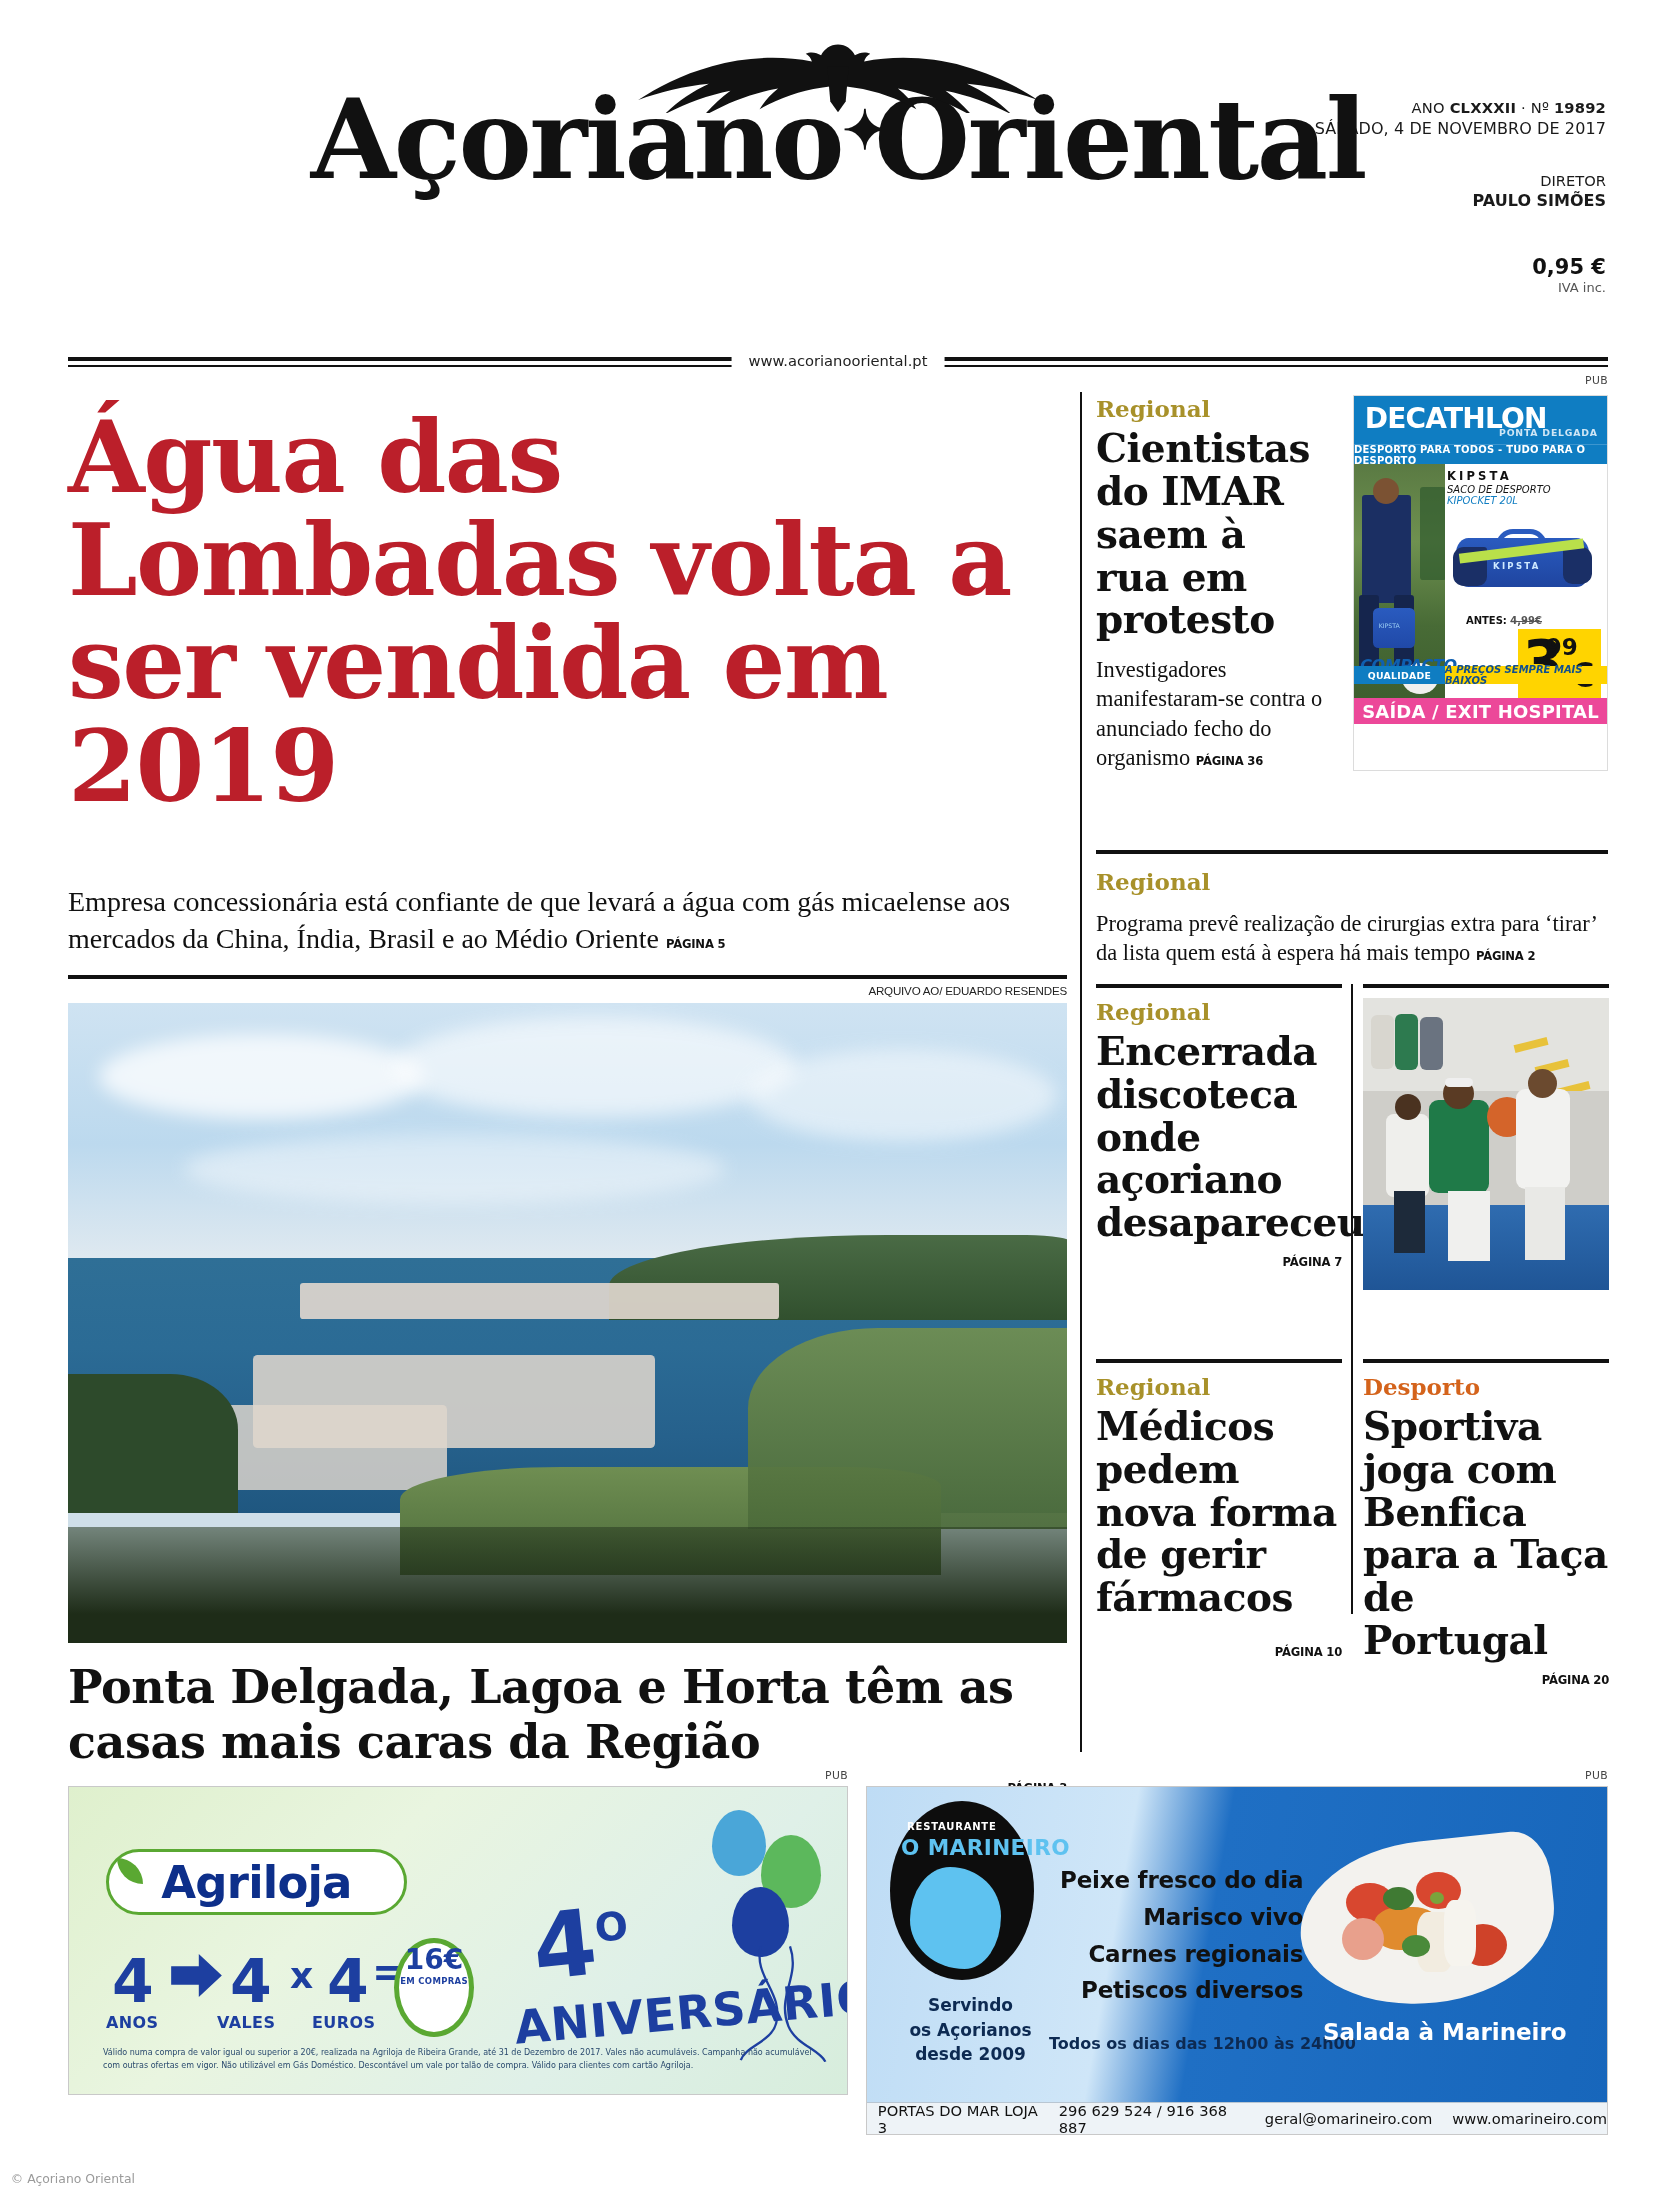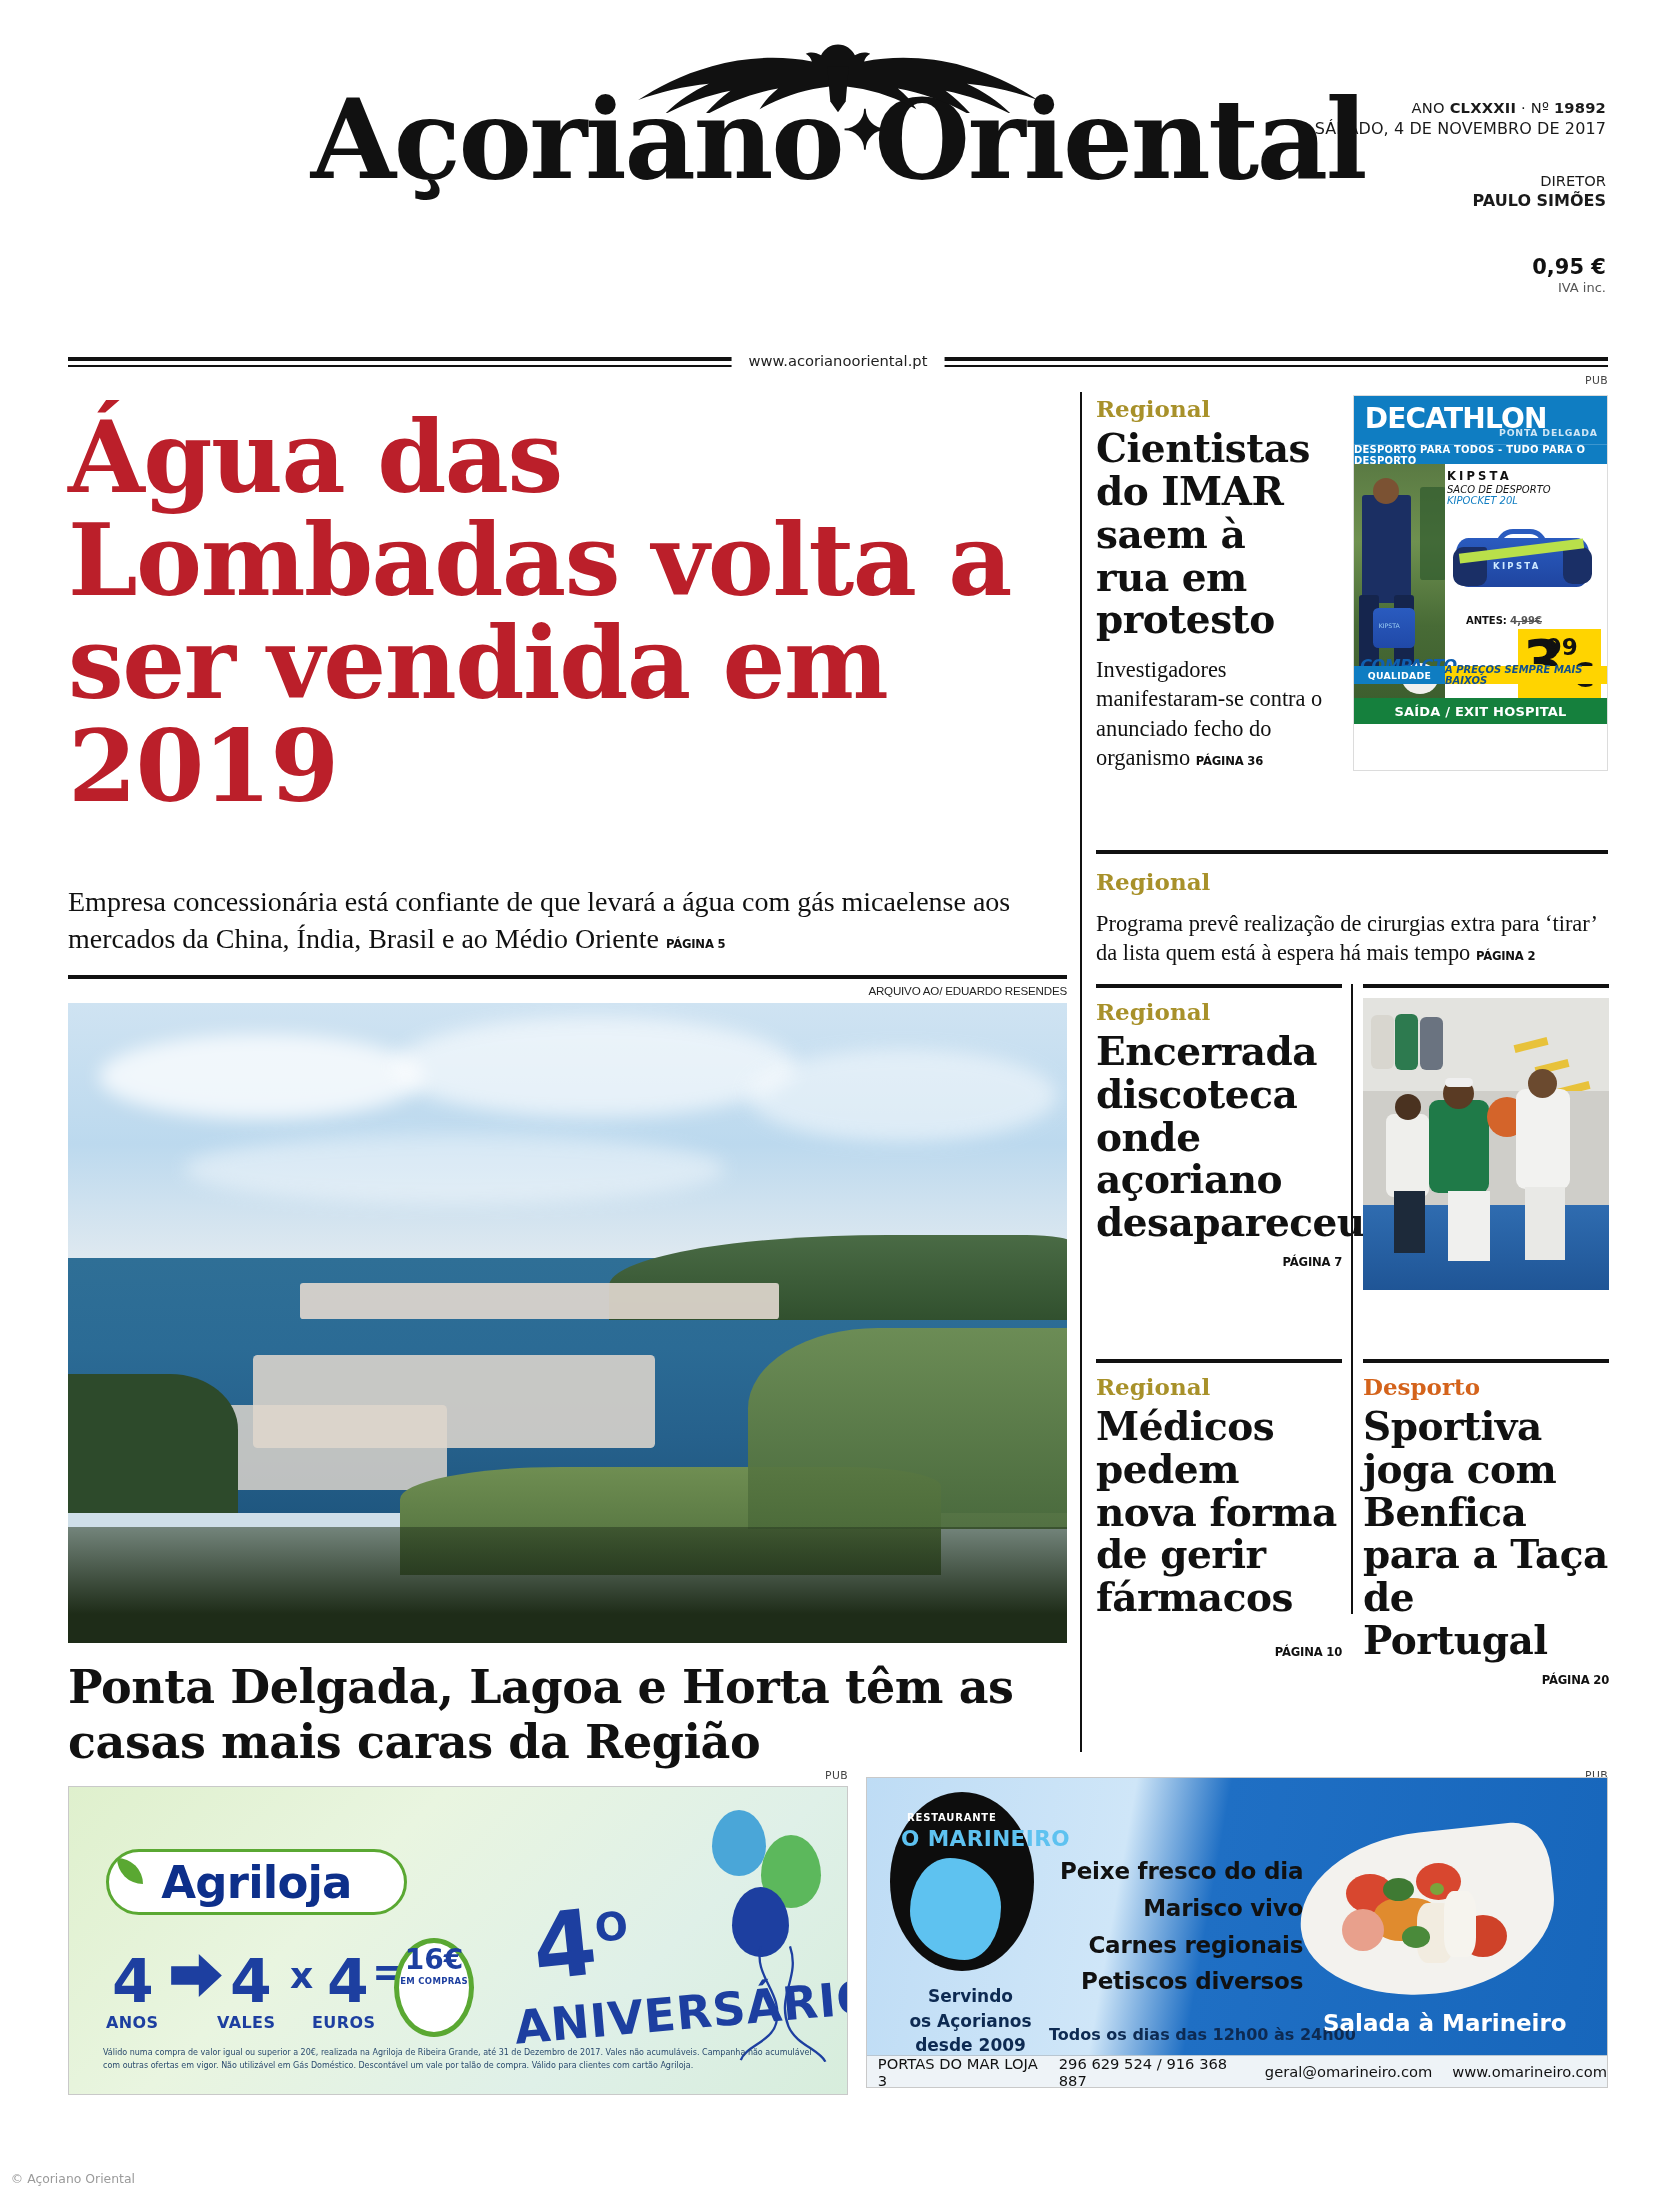--- a/index.html
+++ b/index.html
@@ -171,21 +171,21 @@
     color:#111; line-height: 1; }
   .pdec { position:absolute; right: 23px; top: 4.6px; font-size: 23px; font-weight:700; color:#111; }
   .peur { position:absolute; right: 6.2px; top: 26px; font-size: 34px; font-weight:700; color:#111; }
   .dec-qual { position:absolute; left:0; bottom: 40px; width: 91px; height: 18.5px;
     background:#0f7dc2; color:#fff; font-size: 9.3px; font-weight:700;
     display:flex; align-items:center; justify-content:center; letter-spacing:0.3px; }
   .dec-baixos { position:absolute; left: 91px; right:0; bottom: 40px; height: 18.5px;
     background:#ffd400; color:#0f4f8f; font-size: 10px; font-weight:700; font-style:italic;
     display:flex; align-items:center; justify-content:center; }
   .dec-exit { position:absolute; left:0; right:0; bottom: 0; height: 26px;
-    background:#15803d; color:#fff; font-size: 13px; font-weight:700;
+    background:#ec4899; color:#fff; font-size: 18px; font-weight:700;
     display:flex; align-items:center; justify-content:center; letter-spacing:0.2px; }
 
   
   .bk { position:relative; width: 246px; height: 292px; overflow:hidden;
     background: linear-gradient(180deg,#d9d9d6 0%, #cfcfcb 55%, #2b63a8 75%, #26599a 100%); }
   .bk-el { position:absolute; }
 
   
   .ads { position:absolute; left: 68px; top: 1769px; width: 1540px; }
   .ad-ag { position:absolute; left:0; top: 17px; width: 780px; height: 309px;
@@ -207,21 +207,21 @@
   .ag-circle .ec { color:#1d3fa0; font-size: 8.5px; font-weight:700; letter-spacing:0.3px; }
   .ag-anniv { position:absolute; left: 464px; top: 116px; color:#1d3fa0;
     font-size: 91px; font-weight:700; line-height:.9; transform: rotate(-6deg); }
   .ag-anniv2 { position:absolute; left: 445px; top: 198px; color:#1d3fa0;
     font-size: 46px; font-weight:700; letter-spacing:0.8px; transform: rotate(-5deg); }
   .balloon { position:absolute; border-radius: 50% 50% 50% 50%/55% 55% 45% 45%; }
   .ag-fine { position:absolute; left: 34px; right: 23px; bottom: 21.6px;
     color:#2a4a6e; font-size: 8px; line-height: 1.6; }
   .ag-arrow { position:absolute; width: 0; height: 0; }
 
-  .ad-mar { position:absolute; right: 0; top: 8px; width: 742px; height: 311px;
+  .ad-mar { position:absolute; right: 0; top: 17px; width: 742px; height: 349px;
     border:0.8px solid #c9c9c9; overflow:hidden; font-family:"DejaVu Sans", sans-serif;
     background: linear-gradient(100deg, #bedcf5 0%, #cfe6f8 34%, #1f6fc4 46%, #1766bb 100%); }
   .mar-oval { position:absolute; left: 23px; top: 14px; width: 144px; height: 179px;
     background:#0d0d0d; border-radius: 50%; }
   .mar-rest { position:absolute; left: 40px; top: 34px; color:#fff; font-size: 10px;
     letter-spacing: 0.8px; font-weight:700; }
   .mar-name { position:absolute; left: 34px; top: 48px; color:#5ec2f0; font-size: 21.6px;
     font-weight:700; letter-spacing: 0.4px; }
   .mar-face { position:absolute; left: 43px; top: 80px; width: 91px; height: 102px;
     background:#5ec2f0; border-radius: 44% 56% 40% 60%/52% 48% 52% 48%; }

